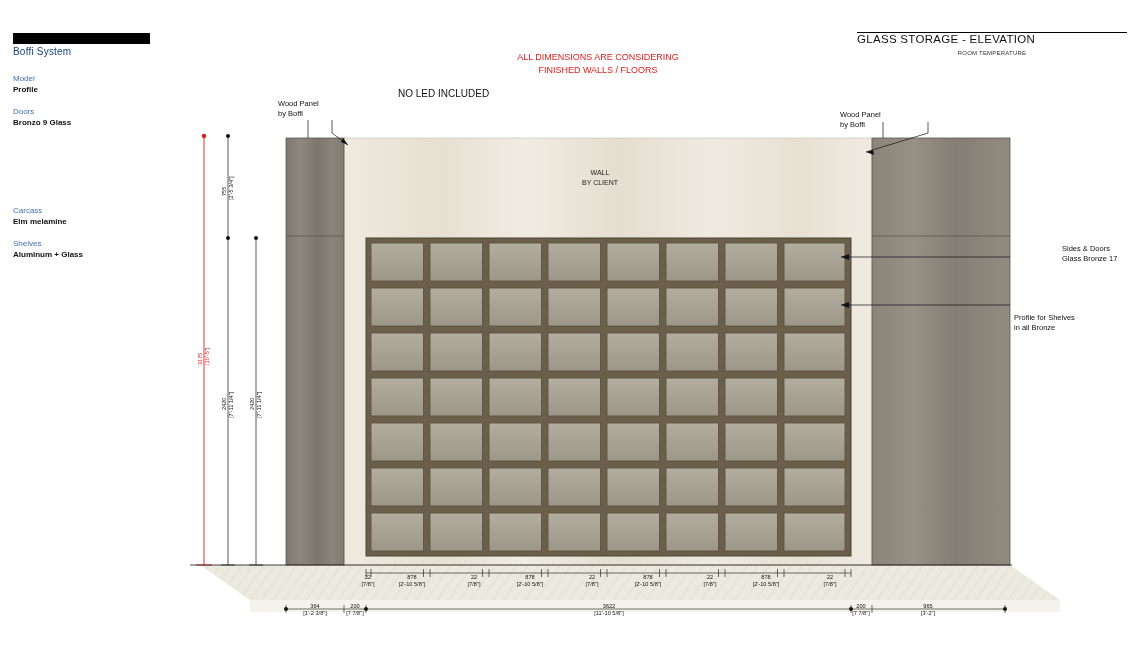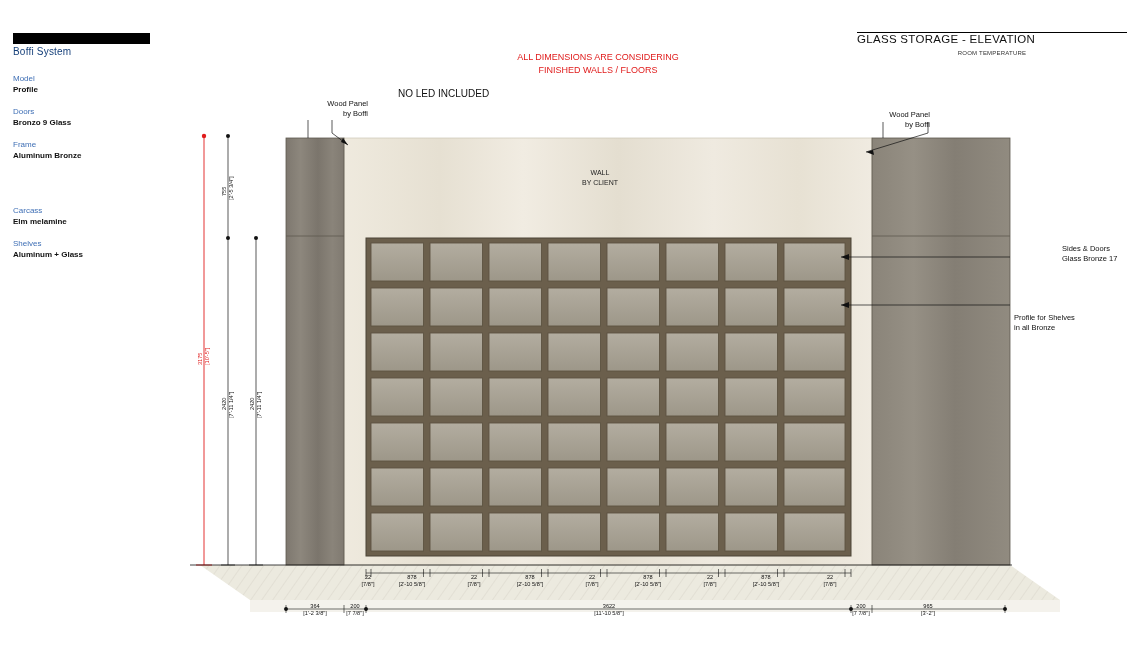--- a/index.html
+++ b/index.html
@@ -110,21 +110,21 @@
     width: 1148px;
     height: 653px;
   }
   .callout {
     position: absolute;
     font-size: 7.5px;
     line-height: 10px;
     color: #111111;
   }
   .callout.right { text-align: left; }
-  .callout.center { text-align: right; }
+  .callout.center { text-align: left; }
   .wall-label {
     position: absolute;
     left: 540px;
     top: 168px;
     width: 120px;
     text-align: center;
     font-size: 7px;
     line-height: 10px;
     color: #222222;
   }
@@ -154,24 +154,20 @@
   <div class="spec-bar"></div>
   <div class="spec-title">Boffi  System</div>
 
   <div class="spec-group" style="top:73px">
     <div class="spec-label">Model</div>
     <div class="spec-value">Profile</div>
   </div>
   <div class="spec-group" style="top:106px">
     <div class="spec-label">Doors</div>
     <div class="spec-value">Bronzo  9 Glass</div>
-  </div>
-  <div class="spec-group" style="top:139px">
-    <div class="spec-label">Frame</div>
-    <div class="spec-value">Aluminum  Bronze</div>
   </div>
   <div class="spec-group" style="top:205px">
     <div class="spec-label">Carcass</div>
     <div class="spec-value">Elm  melamine</div>
   </div>
   <div class="spec-group" style="top:238px">
     <div class="spec-label">Shelves</div>
     <div class="spec-value">Aluminum  +  Glass</div>
   </div>
 

